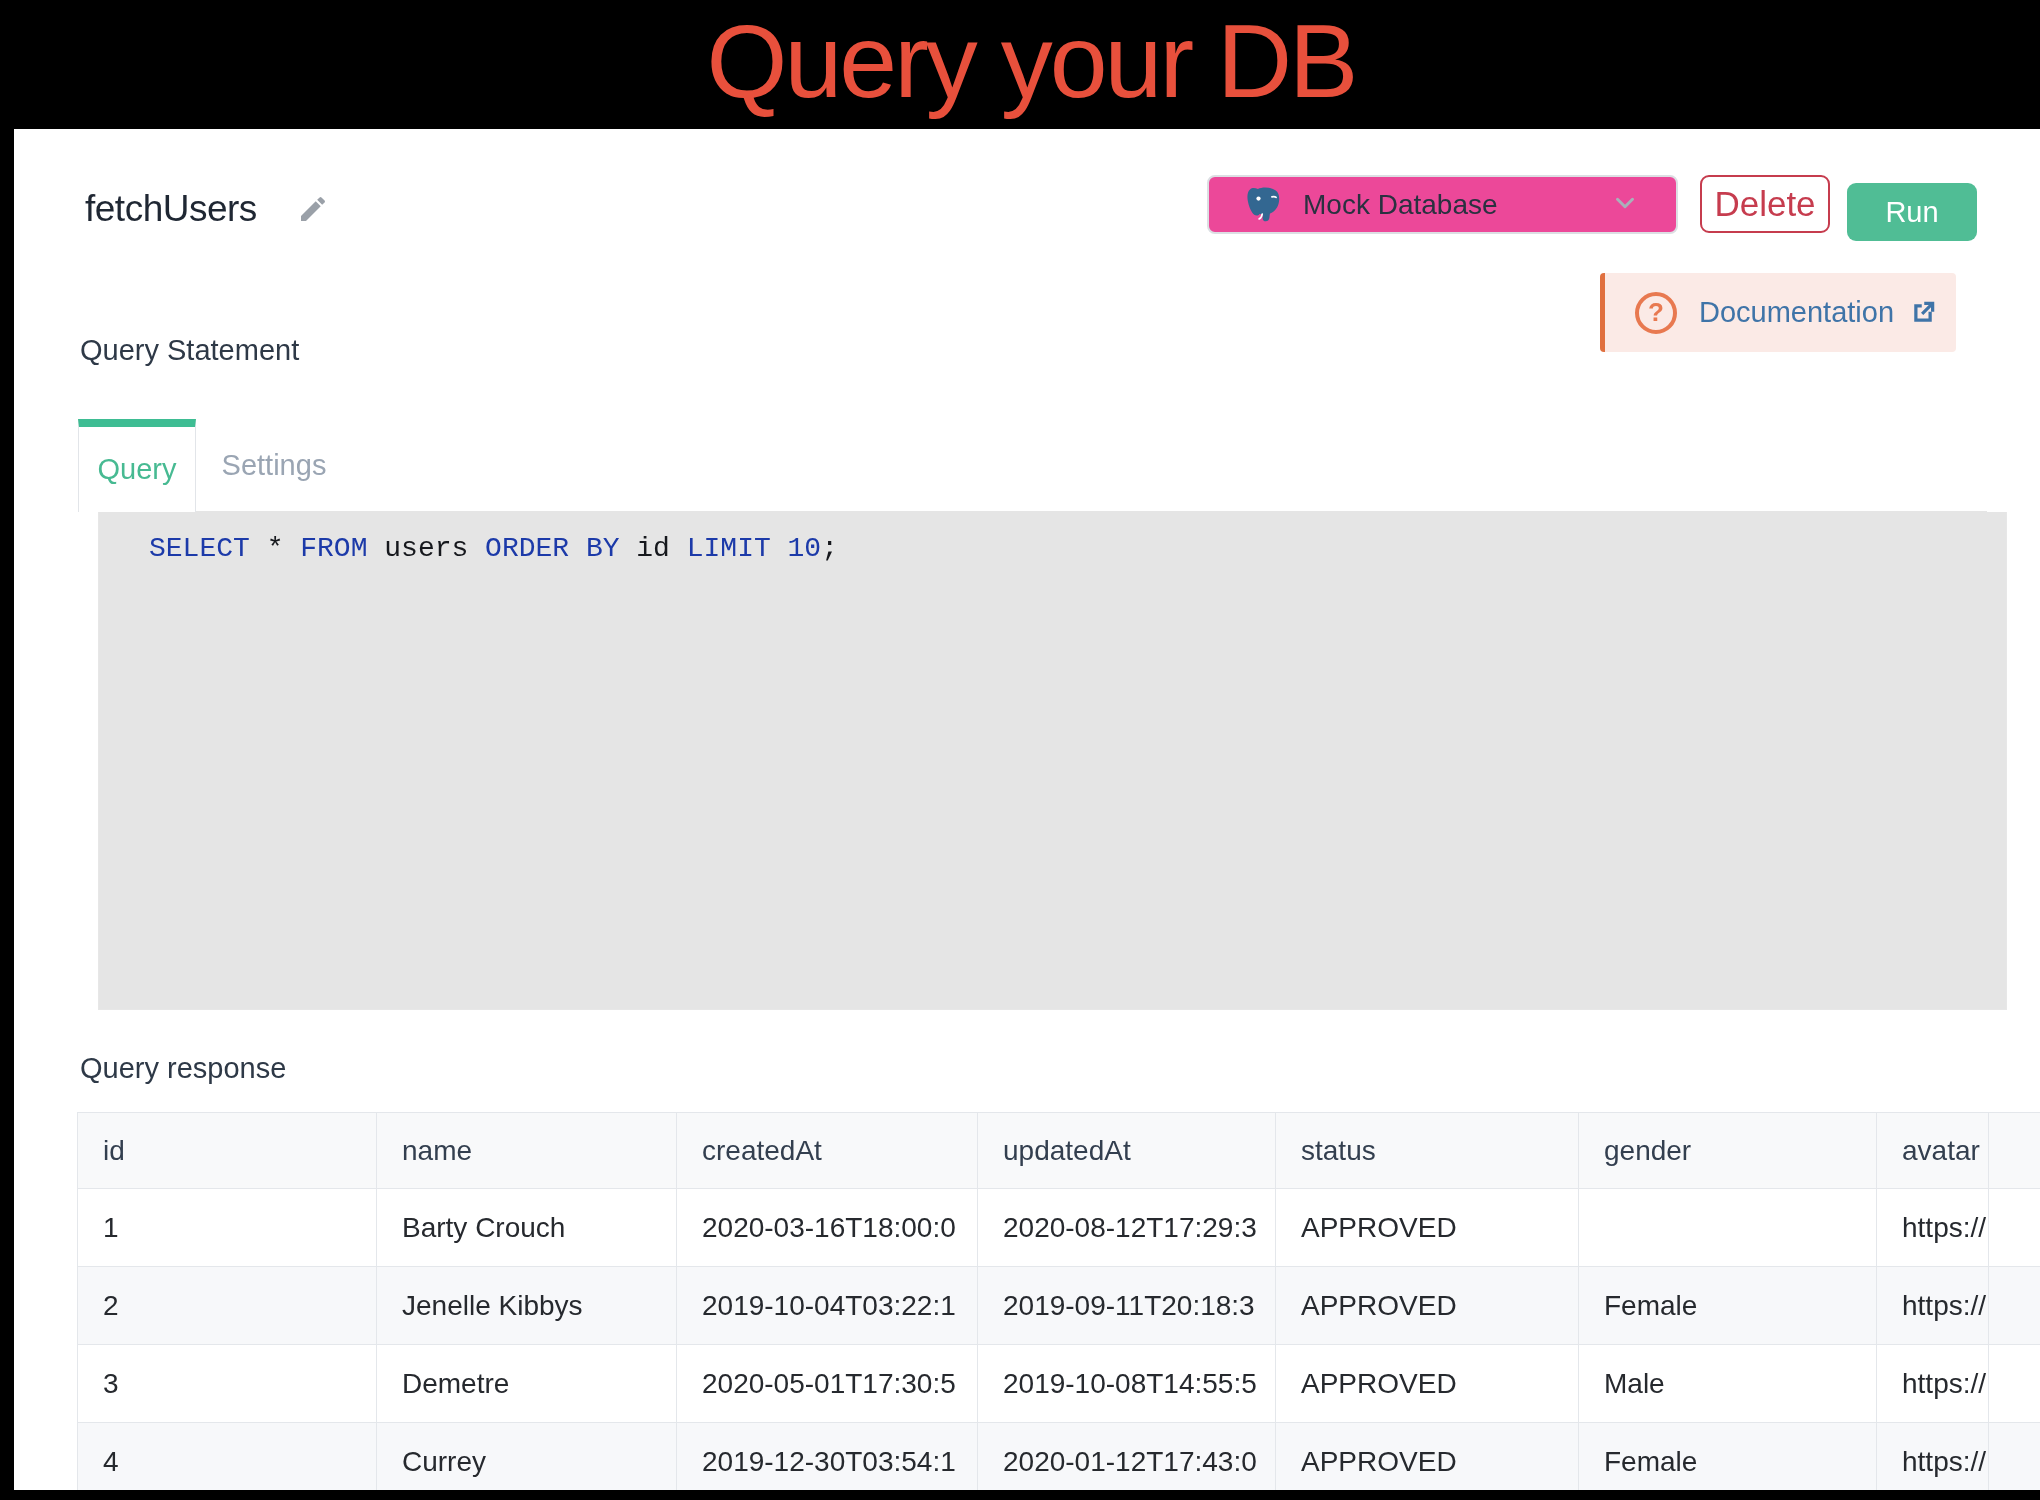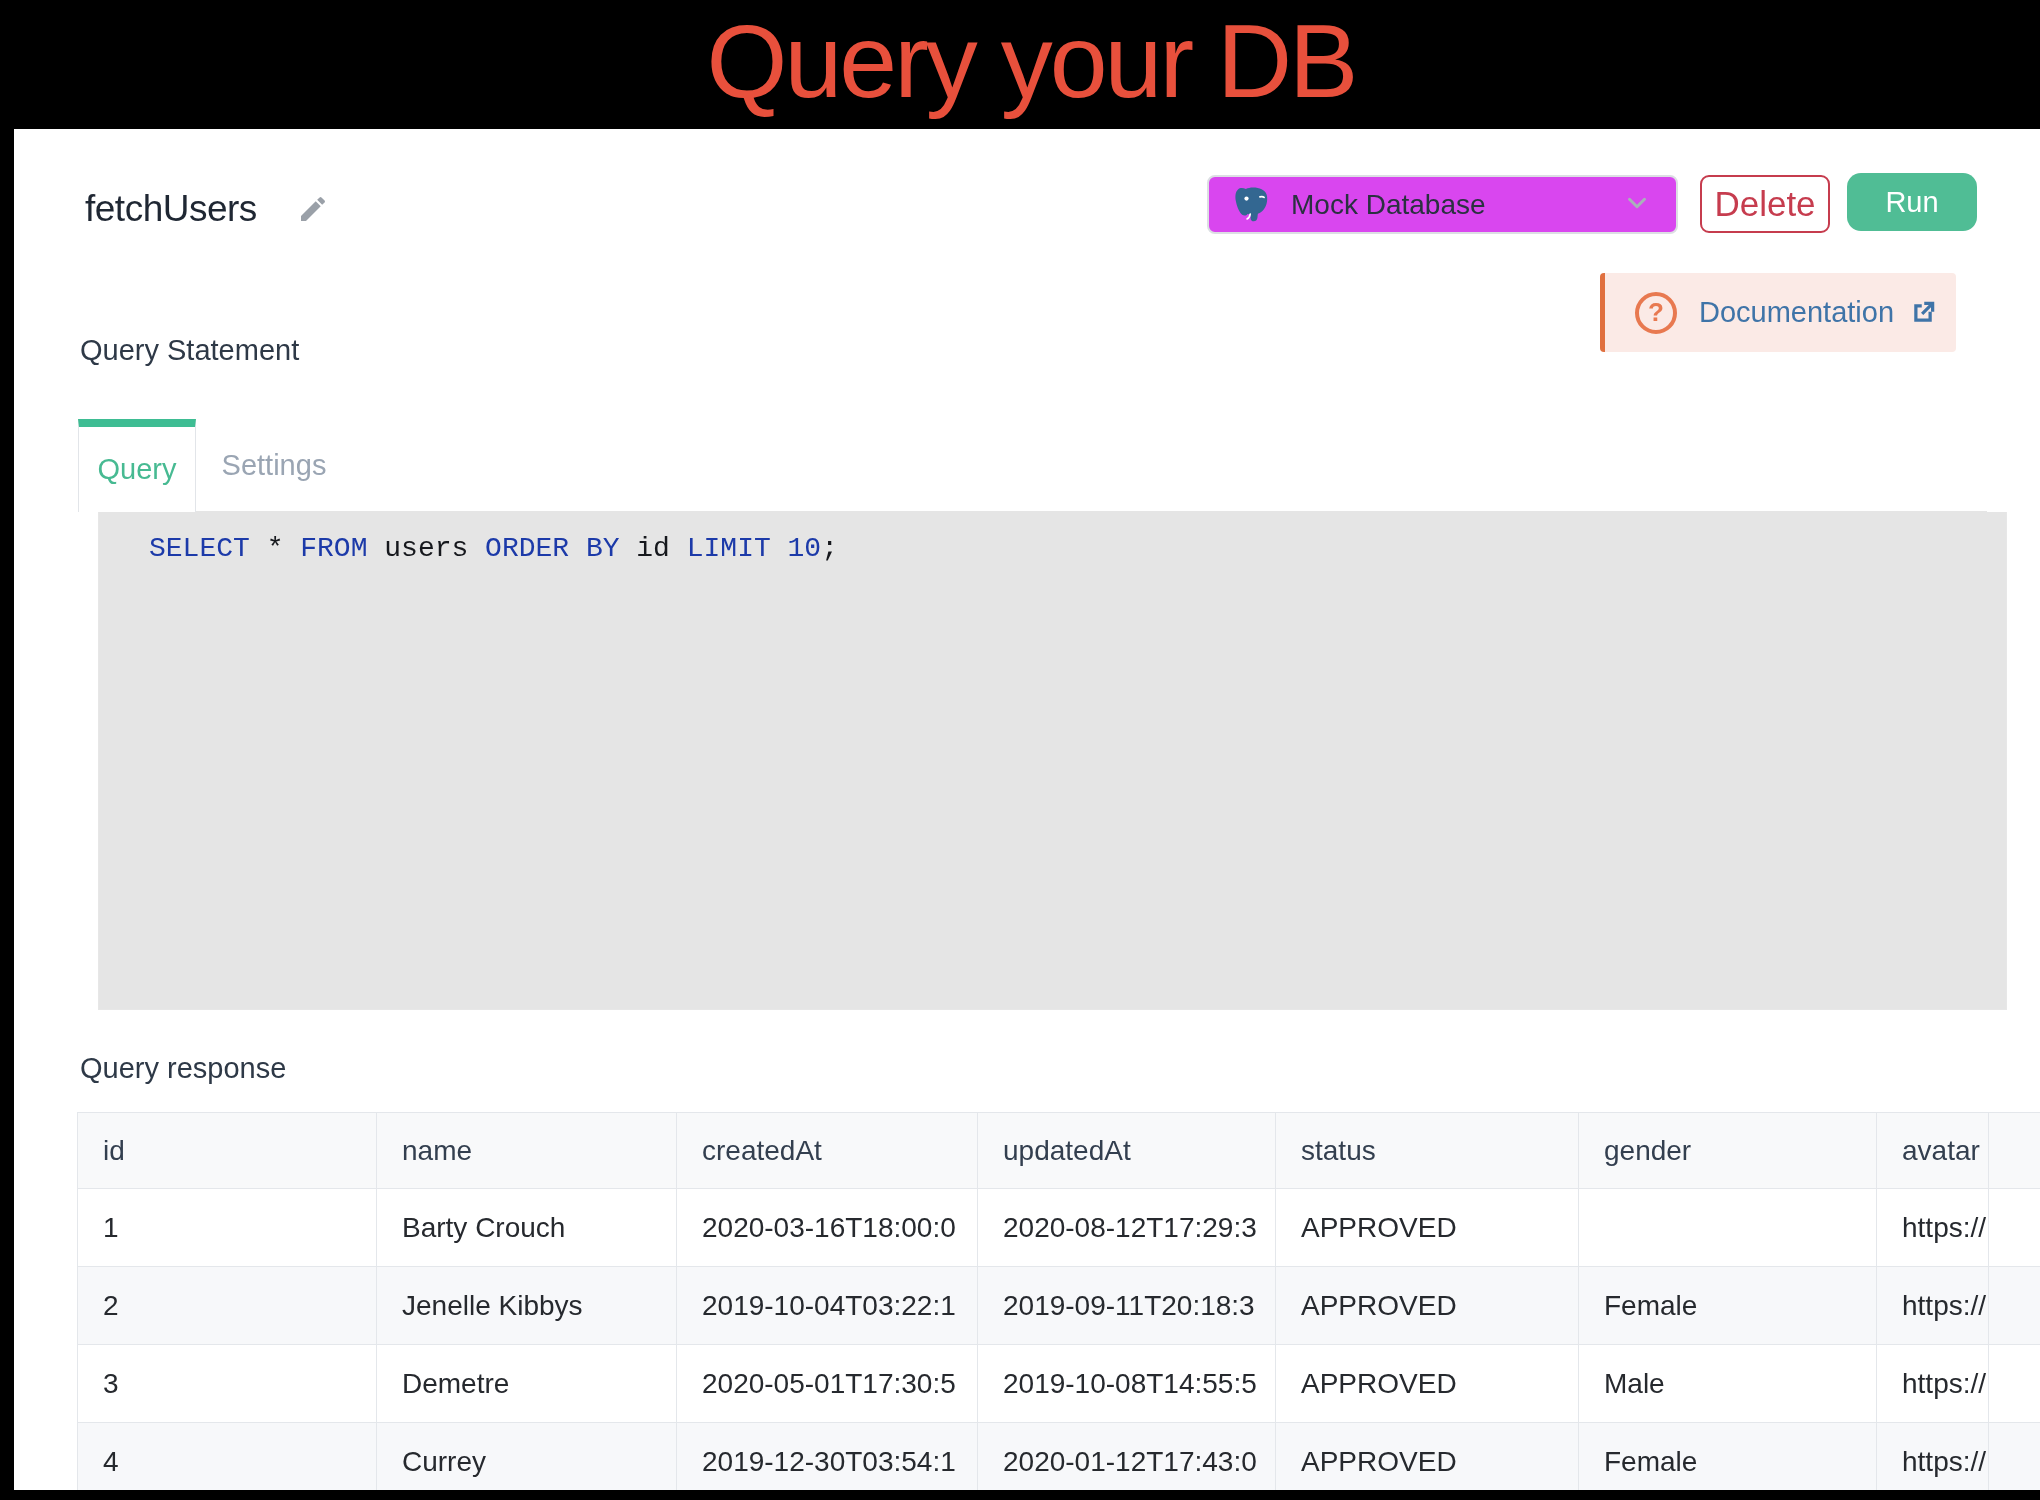--- a/index.html
+++ b/index.html
@@ -12,25 +12,25 @@
 
   
   #panel { position:absolute; left:14px; top:129px; width:2026px; height:1361px; background:#fff; overflow:hidden; }
 
   
   #title-row { position:absolute; left:71px; top:50px; height:60px; display:flex; align-items:center; gap:40px; }
   #query-name { font-size:37px; font-weight:500; color:#1F2733; letter-spacing:-0.5px; }
   .icon-btn { display:flex; align-items:center; justify-content:center; cursor:pointer; }
 
   
-  #db-select { position:absolute; left:1193px; top:46px; width:471px; height:59px; background:#d946ef; border:2px solid #DCDFE3; border-radius:8px; display:flex; align-items:center; padding:0 24px; cursor:pointer; }
+  #db-select { position:absolute; left:1193px; top:46px; width:471px; height:59px; background:#ec4899; border:2px solid #DCDFE3; border-radius:8px; display:flex; align-items:center; padding:0 36px; cursor:pointer; }
   #db-select-label { font-size:28px; color:#2A3140; margin-left:18px; }
   #db-chevron { margin-left:auto; }
   #delete-btn { position:absolute; left:1686px; top:46px; width:130px; height:58px; background:#fff; border:2.5px solid #C63C4E; border-radius:9px; color:#C63C4E; font-size:35px; display:flex; align-items:center; justify-content:center; cursor:pointer; font-family:inherit; }
-  #run-btn { position:absolute; left:1833px; top:44px; width:130px; height:58px; background:#50BD95; border:none; border-radius:14px; color:#fff; font-size:29px; display:flex; align-items:center; justify-content:center; cursor:pointer; font-family:inherit; }
+  #run-btn { position:absolute; left:1833px; top:54px; width:130px; height:58px; background:#50BD95; border:none; border-radius:9px; color:#fff; font-size:29px; display:flex; align-items:center; justify-content:center; cursor:pointer; font-family:inherit; }
 
   
   #doc-box { position:absolute; left:1586px; top:144px; width:356px; height:79px; background:#FBEAE6; border-left:5px solid #E0703F; border-radius:4px; display:flex; align-items:center; padding-left:30px; gap:22px; }
   #help-circle { width:42px; height:42px; border:4px solid #E87950; border-radius:50%; color:#E87950; font-size:26px; font-weight:bold; display:flex; align-items:center; justify-content:center; }
   #doc-link { display:flex; align-items:center; gap:14px; color:#3F74A8; font-size:29px; cursor:pointer; text-decoration:none; }
 
   
   #qs-label { position:absolute; left:66px; top:205px; font-size:29px; color:#2E3947; }
   #tabbar { position:absolute; left:64px; top:291px; width:1909px; height:92px; border-bottom:1px solid #E5E5E5; display:flex;align-items:flex-end; }
   #tab-query { width:118px; height:93px; margin-bottom:-1px; background:#fff; border-top:8px solid #3EBD93; border-left:1px solid #E2E5E9; border-right:1px solid #E2E5E9; display:flex; align-items:center; justify-content:center; font-size:29px; color:#47BA92; cursor:pointer; }

